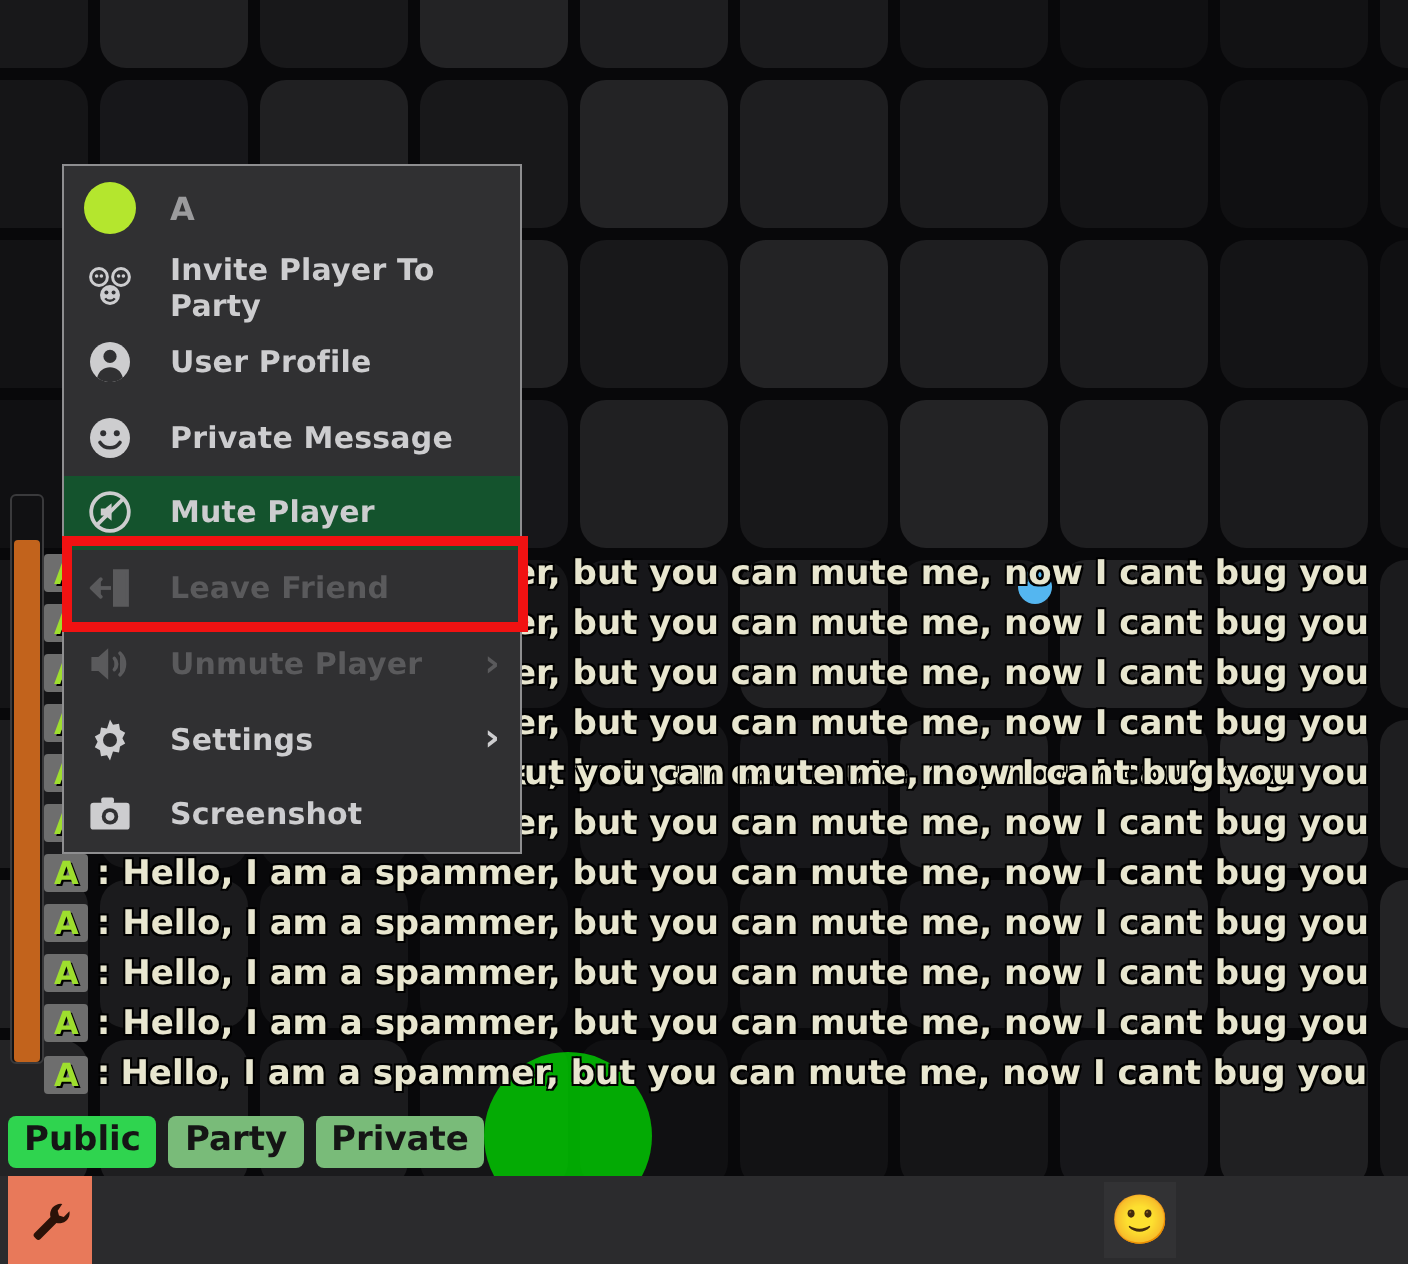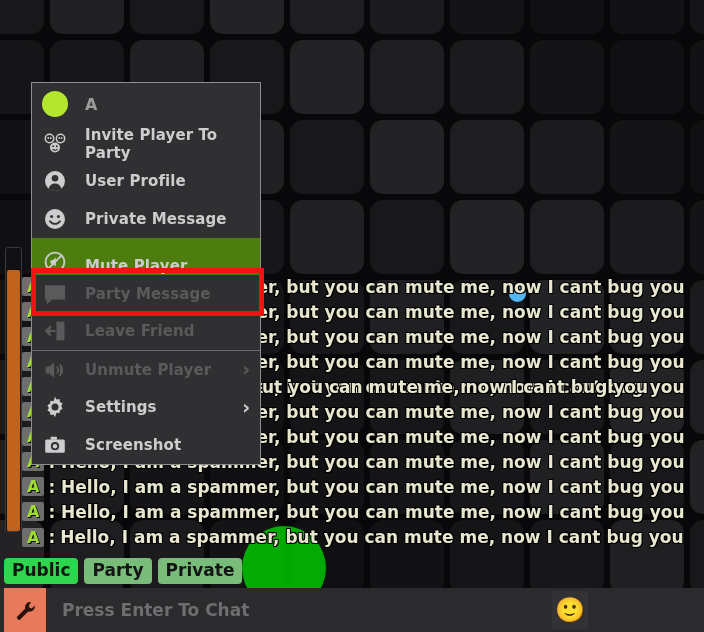--- a/index.html
+++ b/index.html
@@ -136,21 +136,21 @@
     position: absolute;
     right: 10px;
     font-size: 19px;
     font-weight: bold;
     color: #cdcdcf;
     line-height: 1;
   }
   .menu-item.disabled .mi-label,
   .menu-item.disabled .mi-arrow { color: #5a5a5c; }
   .menu-item.disabled .mi-icon svg * { fill: #5a5a5c !important; stroke: #5a5a5c !important; }
-  .menu-item.highlighted { background: #4d7c0f; align-items: flex-end; }
+  .menu-item.highlighted { background: #14532d; }
   .menu-divider {
     height: 1px;
     background: #6a6a6c;
     margin: 0;
   }
   #mute-highlight-box {
     position: absolute;
     left: 31px; top: 268px;
     width: 233px; height: 48px;
     border: 5px solid #f11212;
@@ -422,31 +422,20 @@
             <circle cx="12" cy="12" r="9.4" fill="none" stroke="#cdcdcf" stroke-width="1.9"></circle>
             <line x1="5.4" y1="18.6" x2="18.6" y2="5.4" stroke="#cdcdcf" stroke-width="1.9"></line>
             <path d="M12.8 7.6 9.6 10.2H7.4v3.6h2.2l3.2 2.6z" fill="#cdcdcf"></path>
           </svg>
         </span>
         <span class="mi-label">Mute Player</span>
       </div>
       <div class="menu-item disabled">
         <span class="mi-icon">
           <svg width="24" height="24" viewBox="0 0 24 24">
-            <path d="M2.8 4.2h18.4v12.4H8.6L4.6 20.4v-3.8H2.8z" fill="none" stroke="#5a5a5c" stroke-width="1.8"></path>
-            <line x1="6.2" y1="8.2" x2="17.8" y2="8.2" stroke="#5a5a5c" stroke-width="1.6"></line>
-            <line x1="6.2" y1="11.4" x2="17.8" y2="11.4" stroke="#5a5a5c" stroke-width="1.6"></line>
-            <line x1="6.2" y1="14.2" x2="13" y2="14.2" stroke="#5a5a5c" stroke-width="1.6"></line>
-          </svg>
-        </span>
-        <span class="mi-label">Party Message</span>
-      </div>
-      <div class="menu-item disabled">
-        <span class="mi-icon">
-          <svg width="24" height="24" viewBox="0 0 24 24">
             <path d="M13.5 3.6h7v16.8h-7" fill="none" stroke="#5a5a5c" stroke-width="1.9"></path>
             <line x1="12.5" y1="12" x2="3.2" y2="12" stroke="#5a5a5c" stroke-width="1.9"></line>
             <polyline points="7.4,7.6 2.8,12 7.4,16.4" fill="none" stroke="#5a5a5c" stroke-width="1.9" stroke-linejoin="round" stroke-linecap="round"></polyline>
           </svg>
         </span>
         <span class="mi-label">Leave Friend</span>
       </div>
       <div class="menu-divider"></div>
       <div class="menu-item disabled">
         <span class="mi-icon">
@@ -497,15 +486,14 @@
     <div class="chat-tab">Party</div>
     <div class="chat-tab">Private</div>
   </div>
 
 <div id="chat-inputbar">
   <div id="wrench-button">
     <svg width="22" height="22" viewBox="0 0 24 24">
       <path d="M18.7 3.3a5.6 5.6 0 0 0-6.4 7.1L3.6 19.1a1.6 1.6 0 0 0 0 2.3l.9.9a1.6 1.6 0 0 0 2.3 0l8.7-8.7a5.6 5.6 0 0 0 7.1-6.4l-3.1 3.1-2.6-.7-.7-2.6z" fill="#2a1208"></path>
     </svg>
   </div>
-  <div id="chat-placeholder">Press Enter To Chat</div>
   <div id="emoji-button">🙂</div>
 </div>
 
 </body></html>

